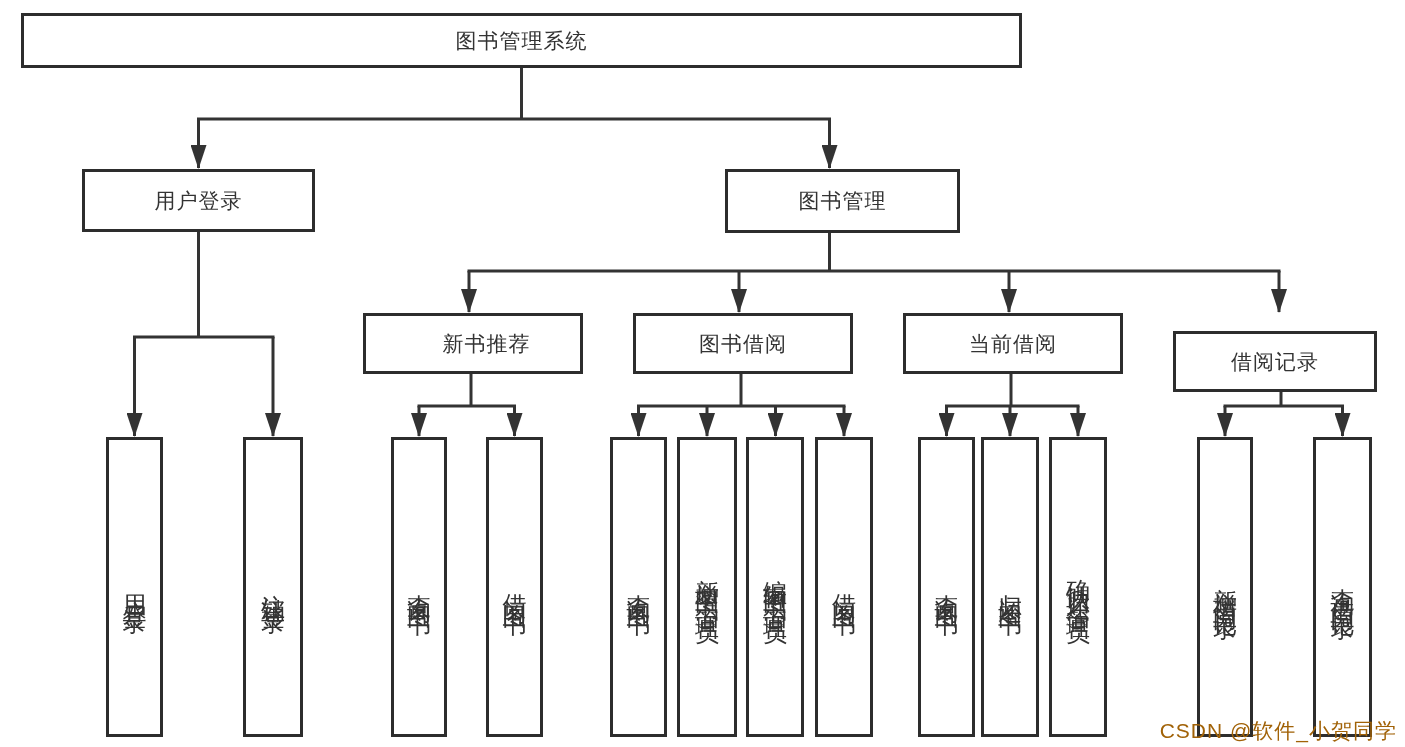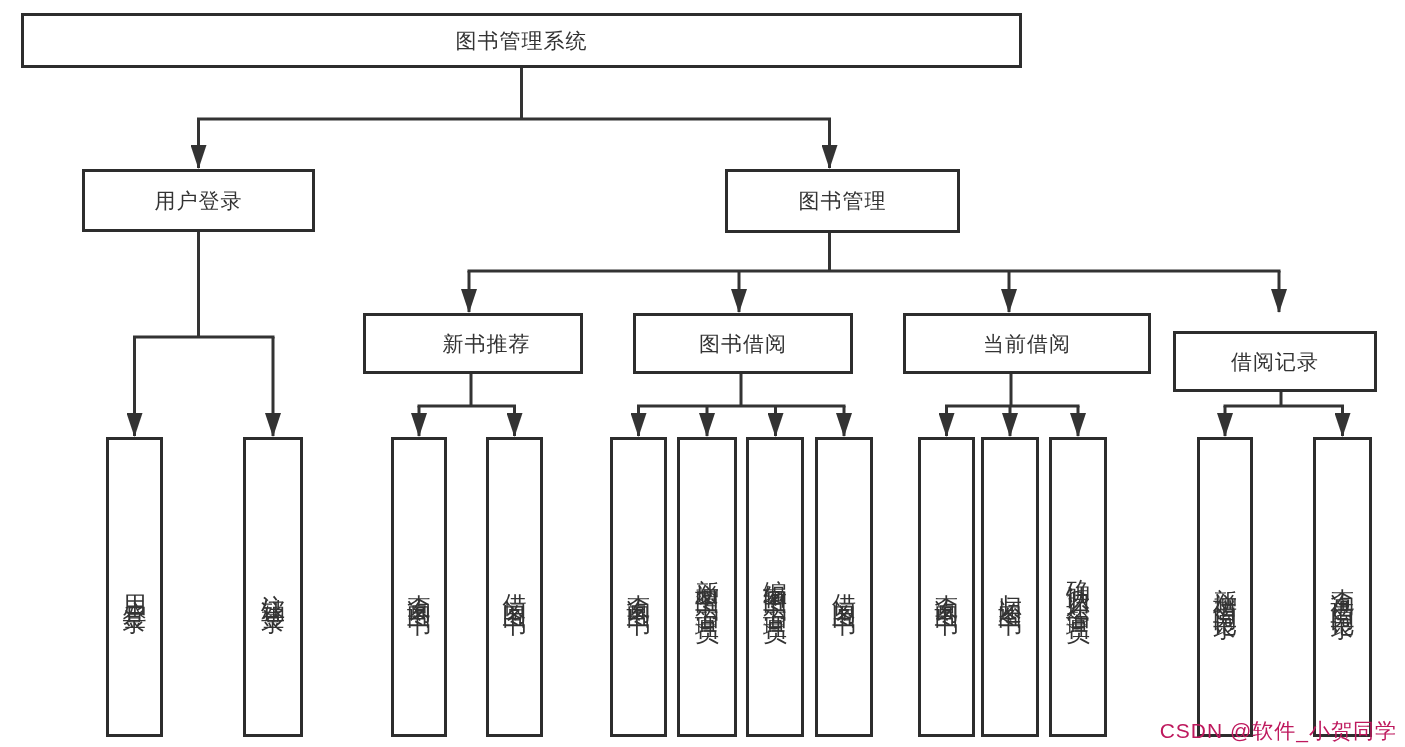--- a/index.html
+++ b/index.html
@@ -14,21 +14,21 @@
     font-size:21px;color:#333333;z-index:1;letter-spacing:1px;white-space:nowrap;
   }
   .vbox{
     position:absolute;box-sizing:border-box;background:#ffffff;
     border:3px solid #2d2d2d;display:flex;align-items:center;justify-content:center;
     writing-mode:vertical-rl;font-size:24px;letter-spacing:6px;color:#333333;z-index:1;
     line-height:1;
   }
   .watermark{
     position:absolute;right:8px;bottom:2px;z-index:2;
-    font-size:21px;color:#be185d;letter-spacing:1px;white-space:nowrap;
+    font-size:21px;color:#a16207;letter-spacing:1px;white-space:nowrap;
   }
   svg line{stroke:#333333;stroke-width:3;}
 </style>
 </head>
 <body>
 
 <div id="canvas">
 
   <svg id="wires" width="1405" height="747" viewBox="0 0 1405 747">
     <defs>
@@ -102,21 +102,21 @@
   <div class="hbox" style="left:712px;top:169px;width:235px;height:64px;margin-left:13px;">
     <span>图书管理</span>
   </div>
 
   <div class="hbox" style="left:363px;top:313px;width:220px;height:61px;padding-left:27px;">
     <span>新书推荐</span>
   </div>
   <div class="hbox" style="left:633px;top:313px;width:220px;height:61px;">
     <span>图书借阅</span>
   </div>
-  <div class="hbox" style="left:903px;top:313px;width:248px;height:61px;">
+  <div class="hbox" style="left:903px;top:313px;width:220px;height:61px;">
     <span>当前借阅</span>
   </div>
   <div class="hbox" style="left:1173px;top:313px;width:204px;height:61px;margin-top:18px;">
     <span>借阅记录</span>
   </div>
 
   <div class="vbox" style="left:106px;top:437px;width:57px;height:300px;">
     <span>用户登录</span>
   </div>
   <div class="vbox" style="left:243px;top:437px;width:60px;height:300px;">

